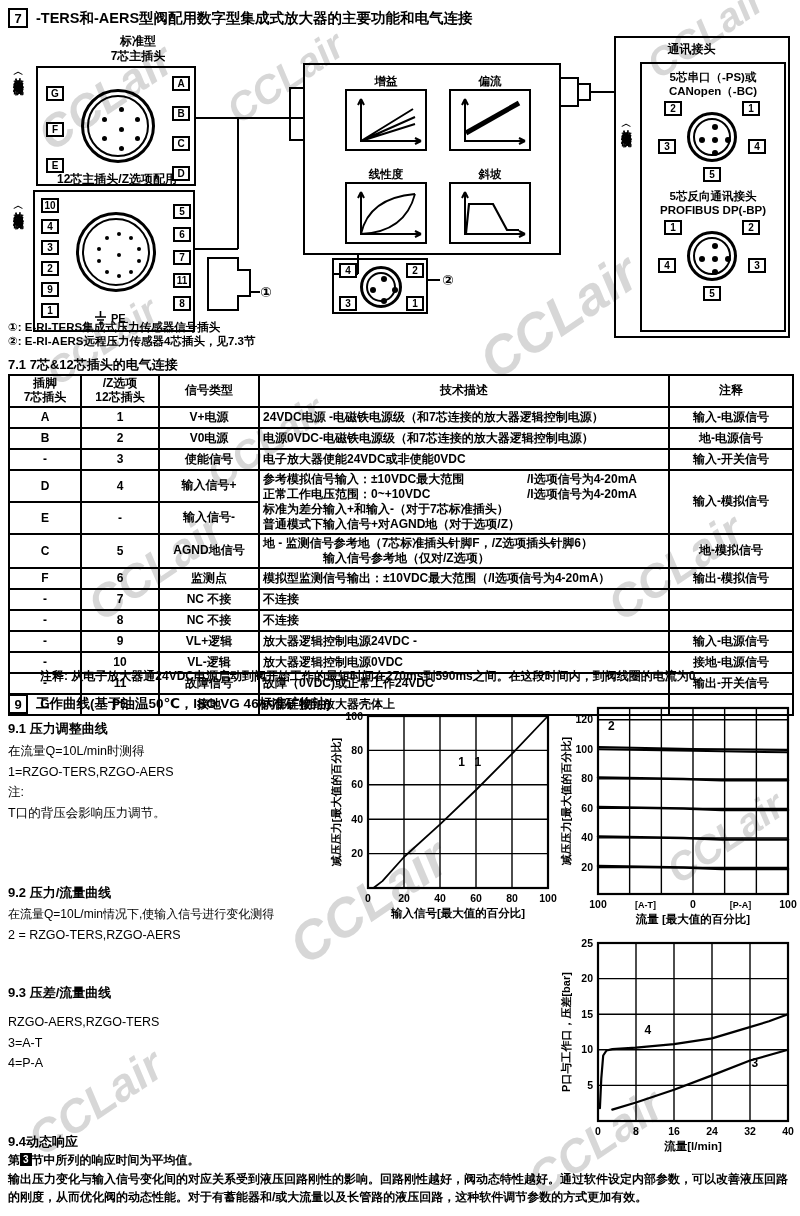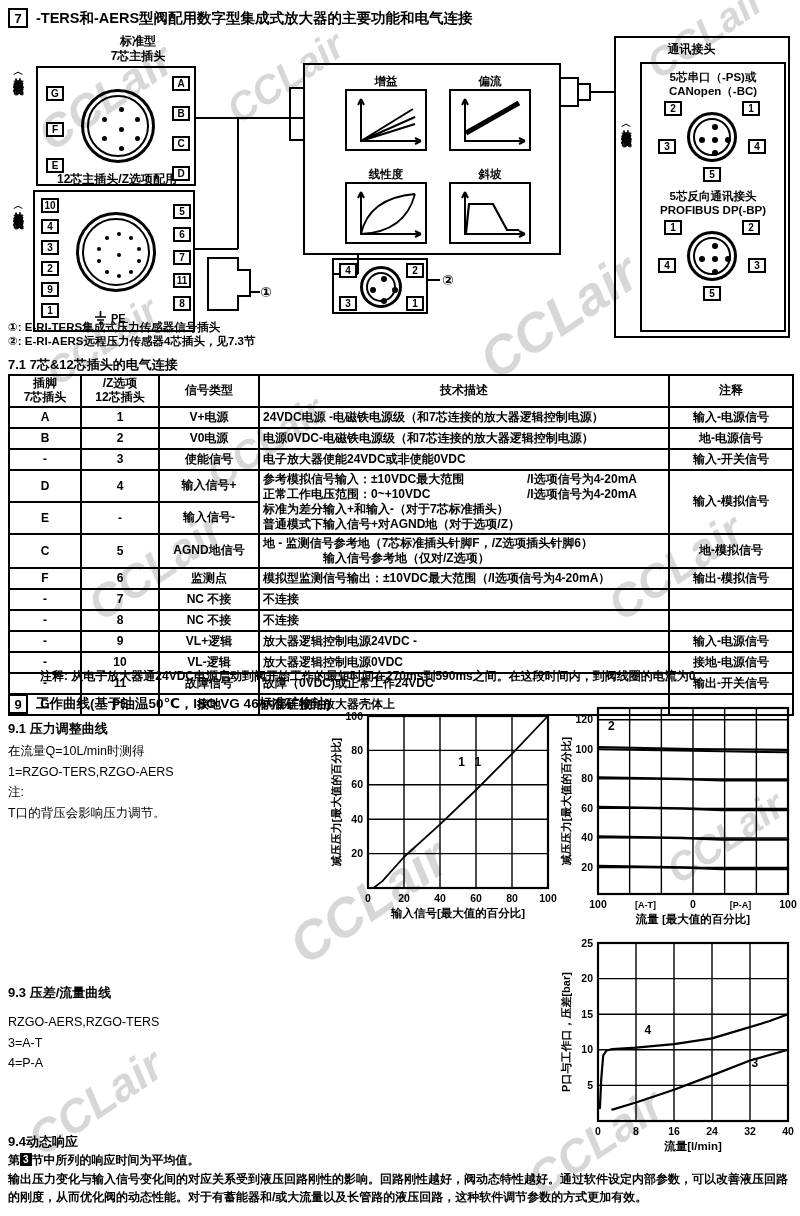--- a/index.html
+++ b/index.html
@@ -445,20 +445,25 @@
   </div>
 
   <div class="z1" style="left:8px;top:720px;width:320px;">
     <div class="s9h">9.1 压力调整曲线</div>
     <div class="s9l">在流量Q=10L/min时测得</div>
     <div class="s9l">1=RZGO-TERS,RZGO-AERS</div>
     <div class="s9l">注:</div>
     <div class="s9l">T口的背压会影响压力调节。</div>
   </div>
 
+  <div class="z1" style="left:8px;top:884px;width:330px;">
+    <div class="s9h">9.2 压力/流量曲线</div>
+    <div class="s9l" style="font-size:12px;">在流量Q=10L/min情况下,使输入信号进行变化测得</div>
+    <div class="s9l">2 = RZGO-TERS,RZGO-AERS</div>
+  </div>
 
   <div class="z1" style="left:8px;top:984px;width:320px;">
     <div class="s9h">9.3 压差/流量曲线</div>
     <div class="s9l" style="margin-top:10px;">RZGO-AERS,RZGO-TERS</div>
     <div class="s9l">3=A-T</div>
     <div class="s9l">4=P-A</div>
   </div>
 
   <div class="z1" style="left:8px;top:1133px;width:784px;">
     <div class="s9h" style="margin-bottom:0;">9.4动态响应</div>

